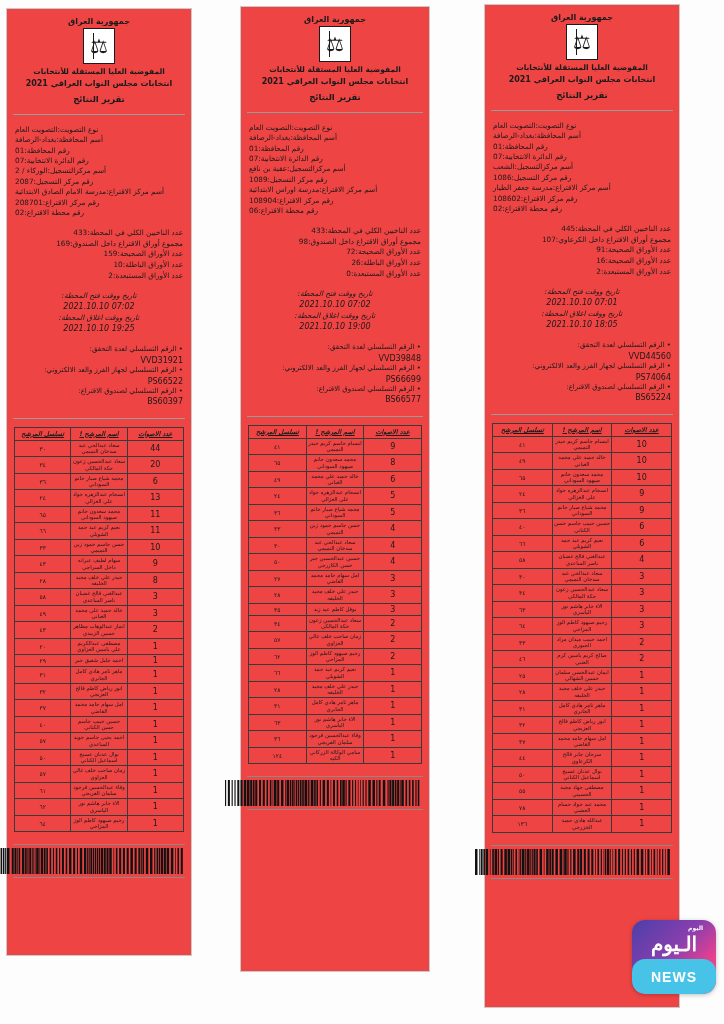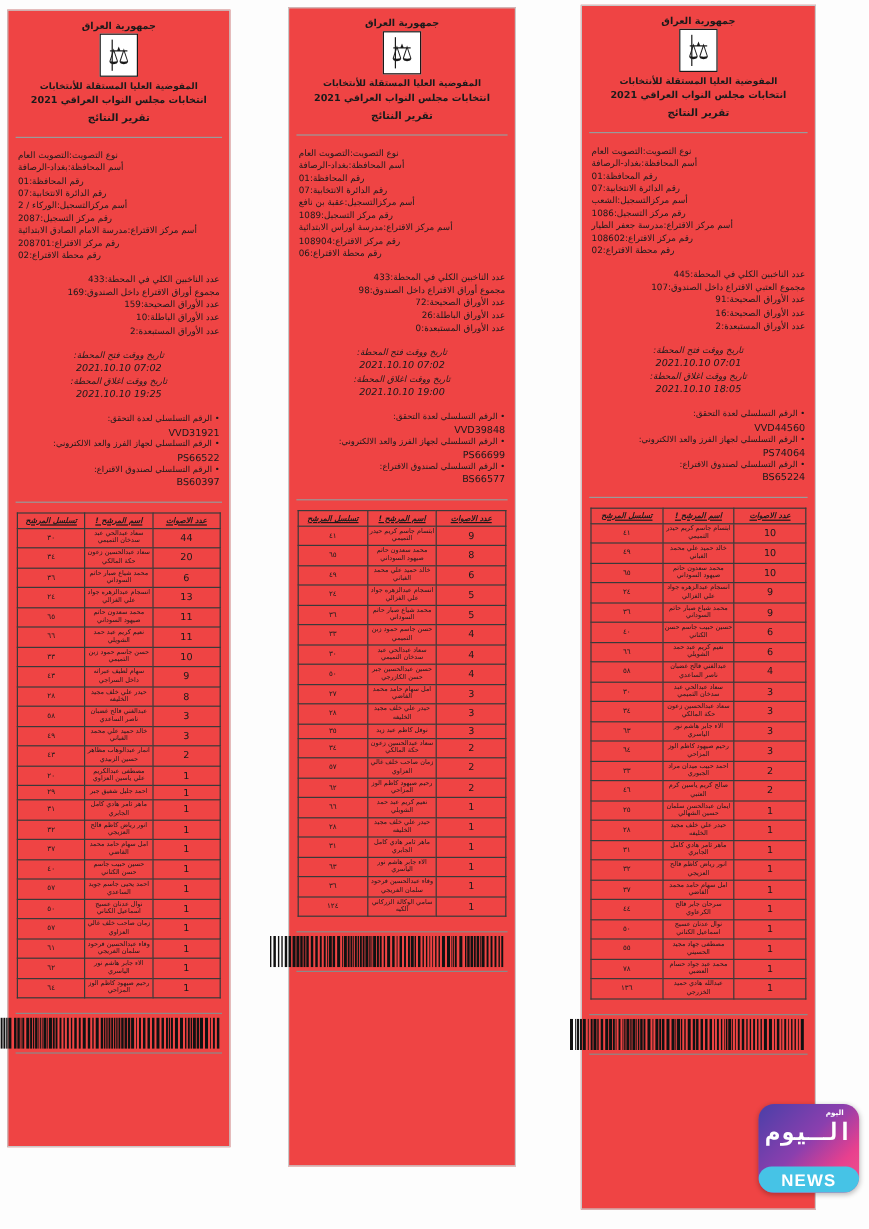--- a/index.html
+++ b/index.html
@@ -87,27 +87,27 @@
   .logo{
     position:absolute;right:8px;bottom:30px;
     width:84px;height:74px;border-radius:13px;
     background:linear-gradient(135deg,#4a3fa8 0%,#8a3fae 45%,#e8408e 75%,#f2568c 100%);
     box-shadow:0 1px 4px rgba(0,0,0,.25);
     overflow:hidden;
   }
   .logo .top{height:48px;display:flex;align-items:center;justify-content:center;position:relative;}
   .logo .ar{
     font-size:20px;font-weight:bold;color:#ffffff;letter-spacing:-1px;
-    font-family:Liberation Mono, monospace;
+    font-family:Liberation Sans, sans-serif;
   }
   .logo .sub{
     position:absolute;top:4px;right:13px;font-size:6px;color:#fff;font-weight:bold;
   }
   .logo .bottom{
-    position:absolute;left:0;right:0;bottom:0;height:22px;
+    position:absolute;left:0;right:0;bottom:0;height:35px;
     background:#46c3e6;border-radius:13px;
     display:flex;align-items:center;justify-content:center;
   }
   .logo .news{
     font-size:14px;font-weight:bold;color:#ffffff;letter-spacing:1px;
     font-family:"Liberation Sans",sans-serif;
   }
 </style>
 </head>
 <body>
@@ -622,21 +622,21 @@
       <div class="ln">رقم المحافظة:01</div>
       <div class="ln">رقم الدائرة الانتخابية:07</div>
       <div class="ln">أسم مركزالتسجيل:الشعب</div>
       <div class="ln">رقم مركز التسجيل:1086</div>
       <div class="ln">أسم مركز الاقتراع:مدرسة جعفر الطيار</div>
       <div class="ln">رقم مركز الاقتراع:108602</div>
       <div class="ln">رقم محطة الاقتراع:02</div>
     </div>
     <div class="counts">
       <div class="ln">عدد الناخبين الكلي في المحطة:445</div>
-      <div class="ln">مجموع العتبي الاقتراع داخل الصندوق:107</div>
+      <div class="ln">مجموع أوراق الاقتراع داخل الكرعاوي:107</div>
       <div class="ln">عدد الأوراق الصحيحة:91</div>
       <div class="ln">عدد الأوراق الصحيحة:16</div>
       <div class="ln">عدد الأوراق المستبعدة:2</div>
     </div>
     <div class="times">
       <div class="lbl">تاريخ ووقت فتح المحطة:</div>
       <div class="val">2021.10.10 07:01</div>
       <div class="lbl">تاريخ ووقت اغلاق المحطة:</div>
       <div class="val">2021.10.10 18:05</div>
     </div>

